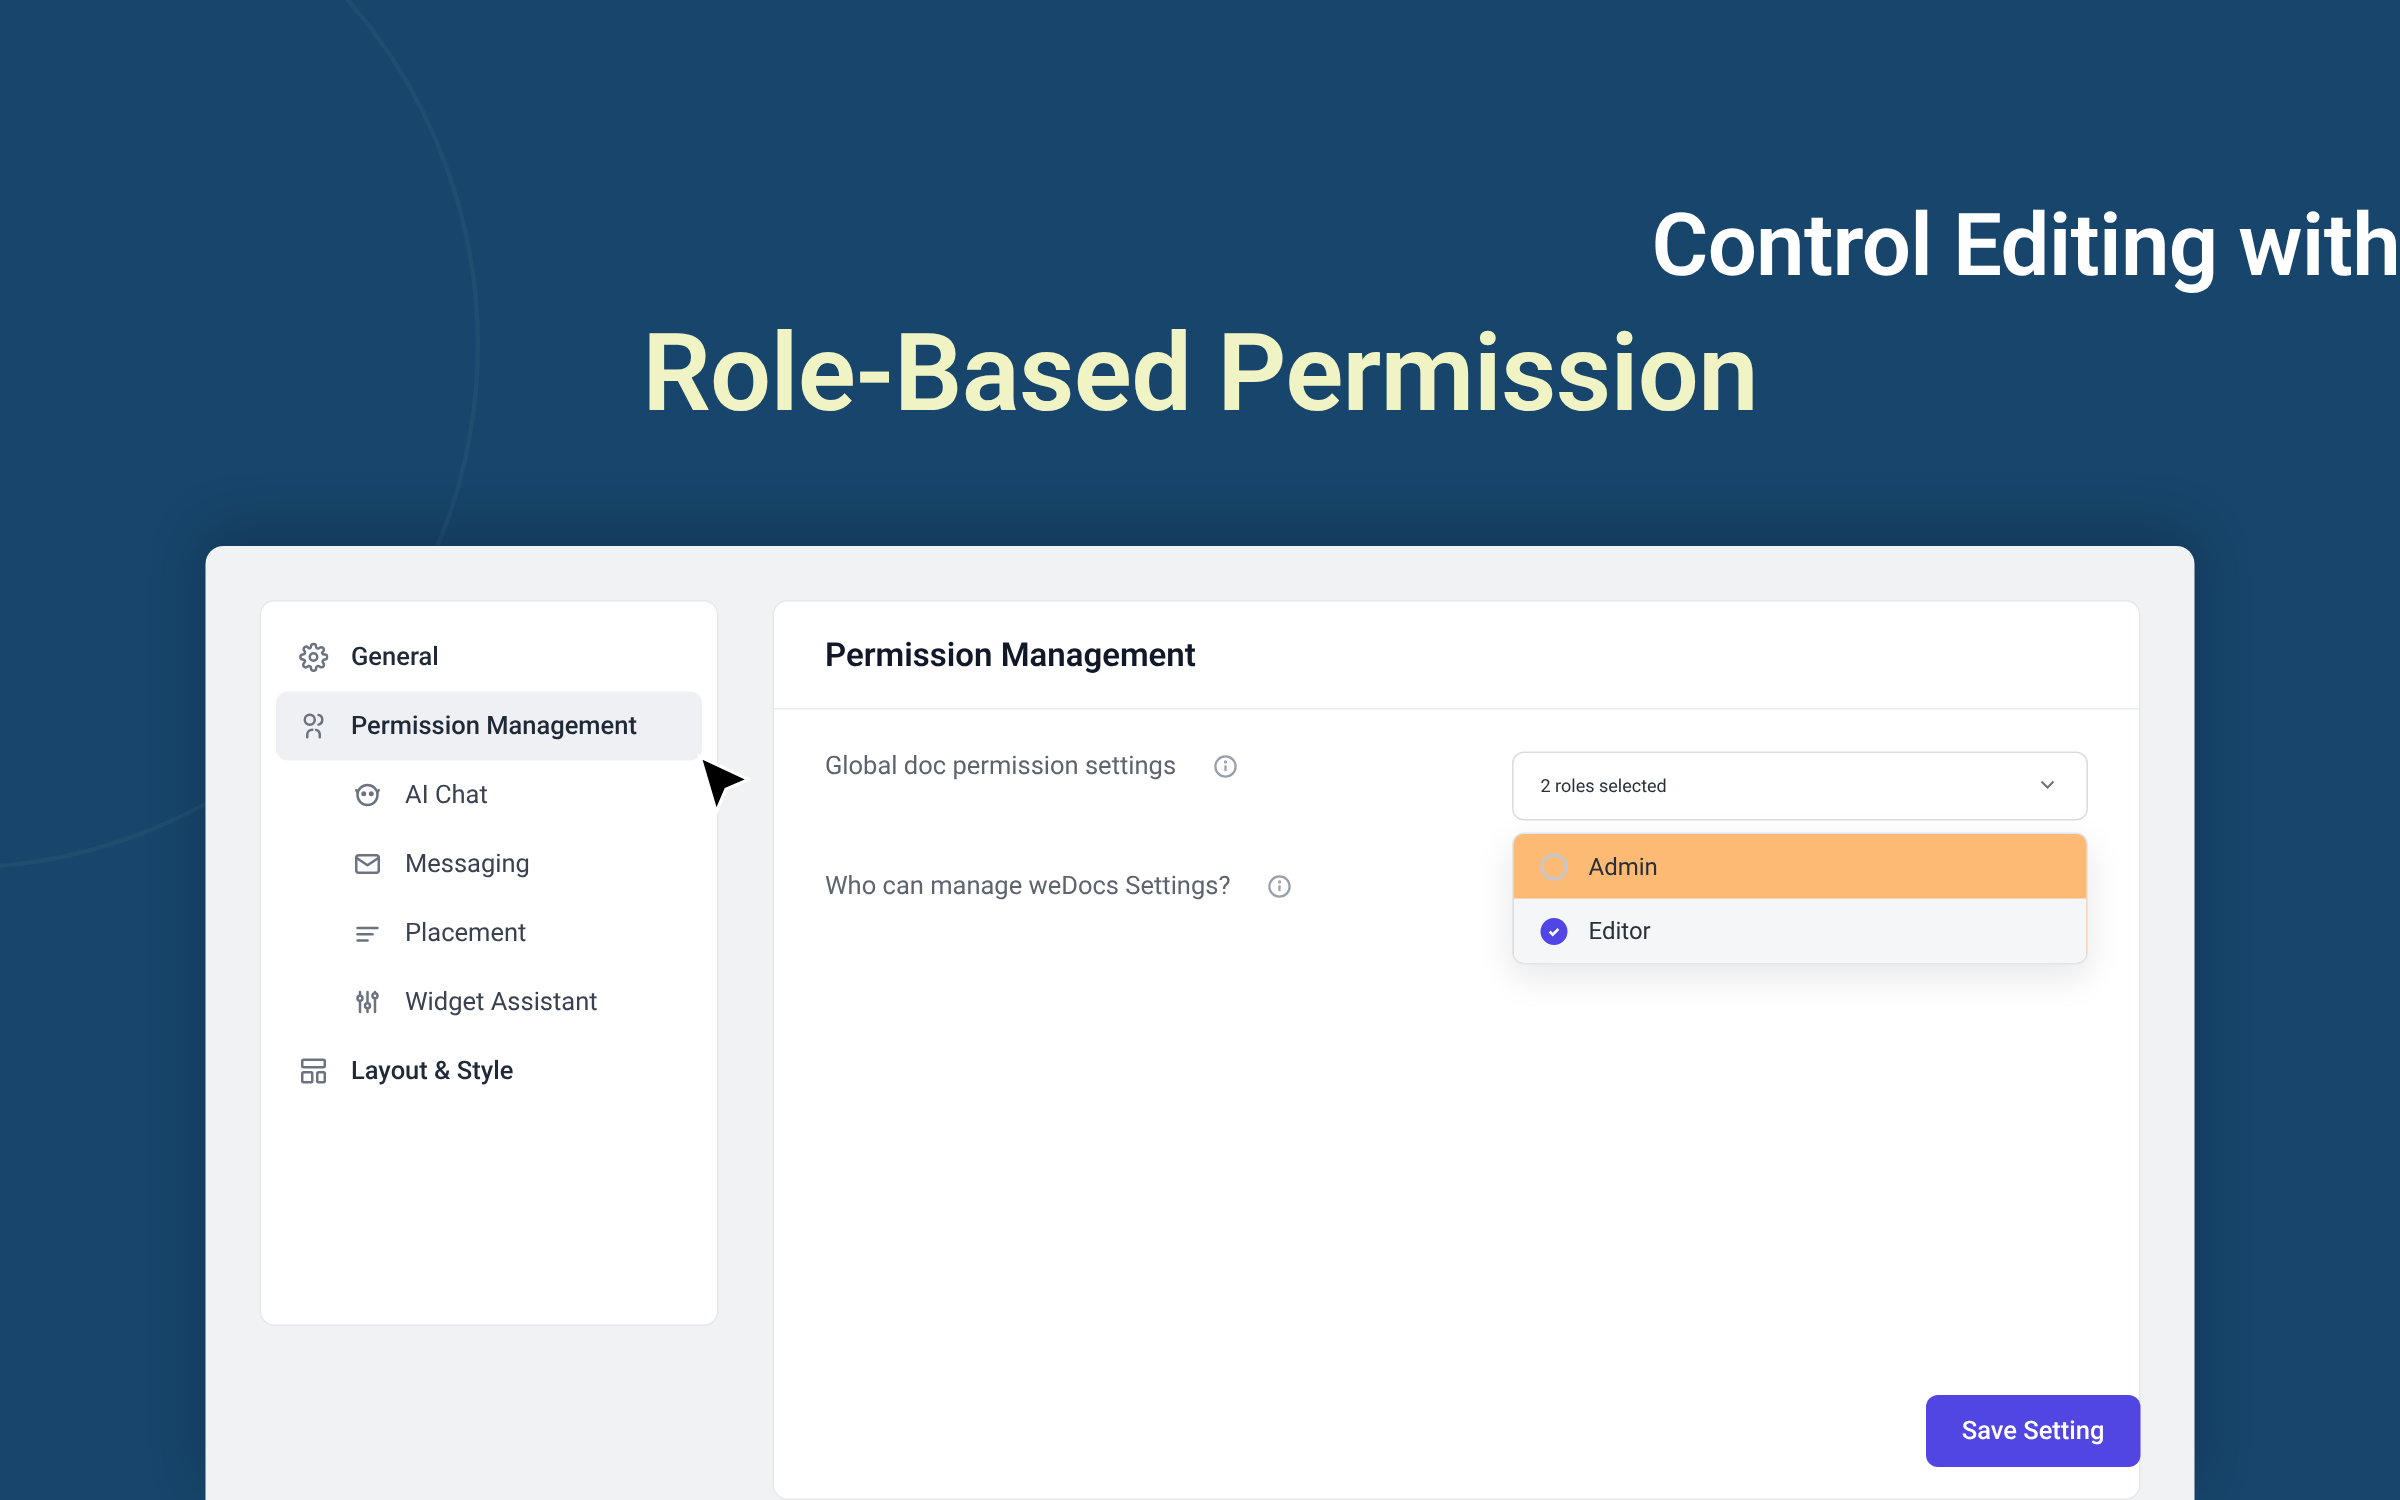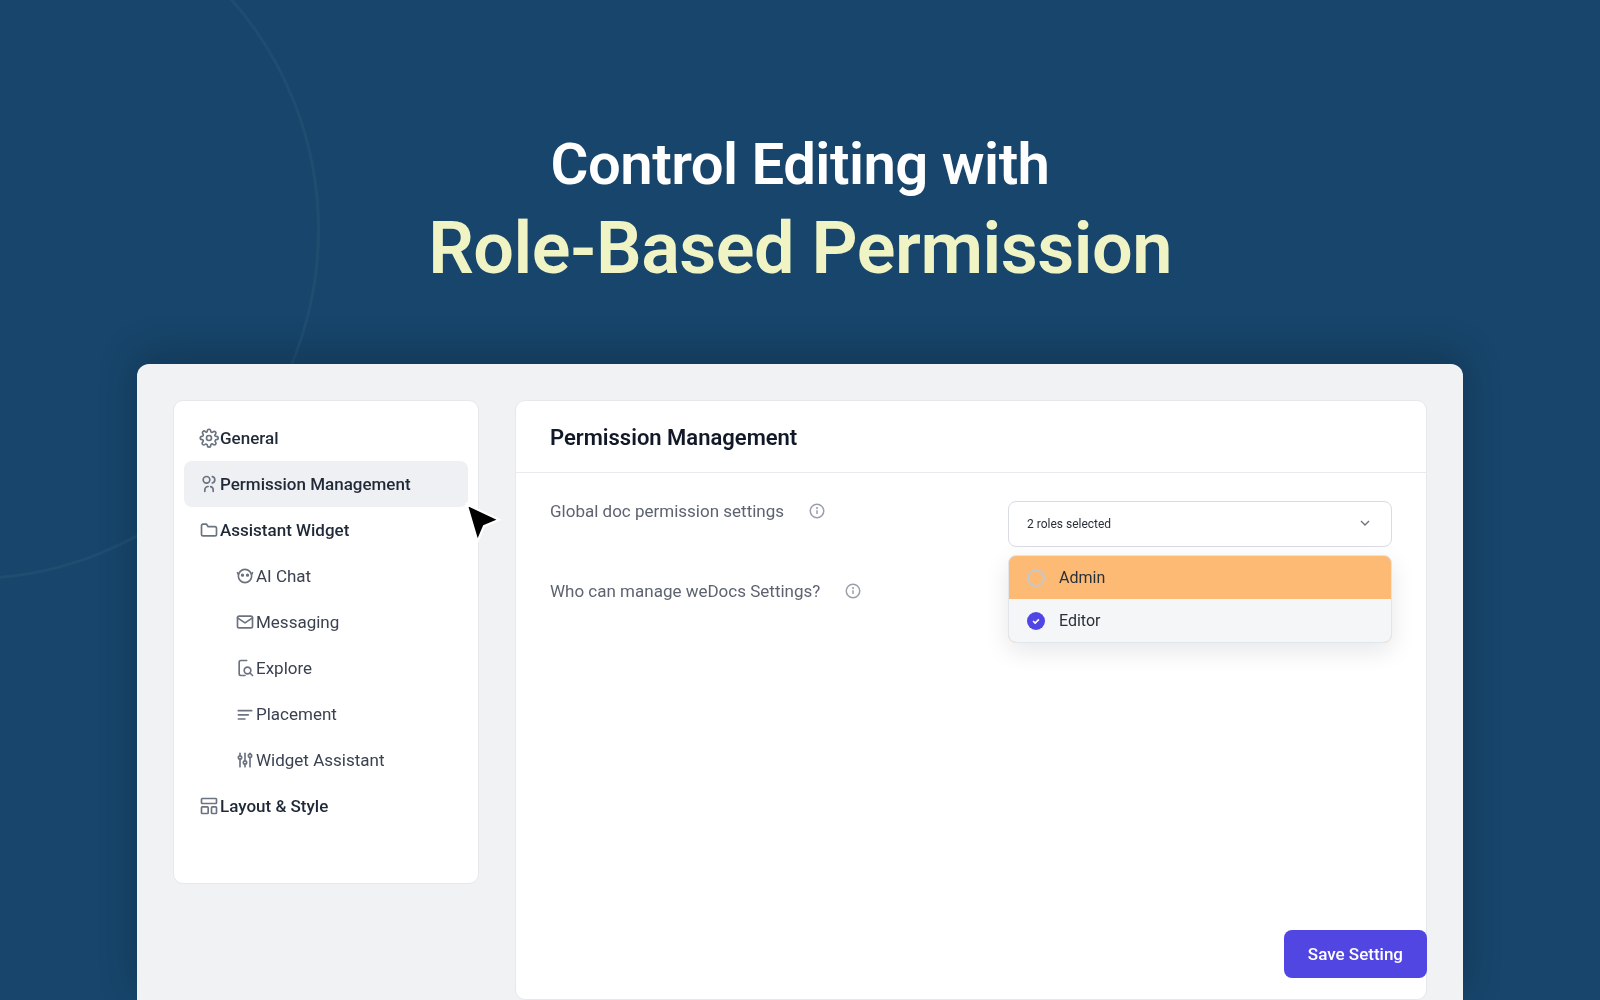--- a/index.html
+++ b/index.html
@@ -26,20 +26,21 @@
     }
     .hero {
       text-align: center;
       padding-top: 130px;
     }
     .hero-line1 {
       font-size: 58px;
       font-weight: 600;
       color: #ffffff;
       letter-spacing: -0.5px;
+      text-align: right;
     }
     .hero-line2 {
       font-size: 72px;
       font-weight: 600;
       color: #f0f4c5;
       letter-spacing: -0.5px;
       margin-top: 8px;
     }
     .app-window {
       position: absolute;
@@ -60,20 +61,21 @@
       background: #ffffff;
       border-radius: 10px;
       border: 1px solid #e6e8ec;
       padding: 14px 10px;
       height: fit-content;
       min-height: 484px;
     }
     .sb-item {
       display: flex;
       align-items: center;
+      gap: 14px;
       padding: 12px 14px;
       border-radius: 8px;
       cursor: pointer;
       color: #1f2937;
       font-size: 17px;
       font-weight: 500;
     }
     .sb-item.active {
       background: #eef0f3;
     }
@@ -247,28 +249,20 @@
         <svg width="20" height="20" viewBox="0 0 24 24" fill="none" stroke="currentColor" stroke-width="2" stroke-linecap="round" stroke-linejoin="round">
             <path d="M17 21v-2a4 4 0 0 0-3-3.87"></path>
             <path d="M7 21v-2a4 4 0 0 1 4-4h0"></path>
             <circle cx="9" cy="7" r="4"></circle>
             <path d="M16 3.13a4 4 0 0 1 0 7.75"></path>
           </svg>
       </span>
       <span>Permission Management</span>
     </div>
 
-    <div class="sb-item">
-      <span class="icon">
-        <svg width="20" height="20" viewBox="0 0 24 24" fill="none" stroke="currentColor" stroke-width="2" stroke-linecap="round" stroke-linejoin="round">
-            <path d="M3 7a2 2 0 0 1 2-2h4l2 3h8a2 2 0 0 1 2 2v7a2 2 0 0 1-2 2H5a2 2 0 0 1-2-2V7z"></path>
-          </svg>
-      </span>
-      <span>Assistant Widget</span>
-    </div>
 
     <div class="sb-sub">
       <div class="sb-item">
         <span class="icon">
           <svg width="20" height="20" viewBox="0 0 24 24" fill="none" stroke="currentColor" stroke-width="2" stroke-linecap="round" stroke-linejoin="round">
               <circle cx="12" cy="12" r="8"></circle>
               <circle cx="9" cy="11" r="1" fill="currentColor"></circle>
               <circle cx="15" cy="11" r="1" fill="currentColor"></circle>
               <path d="M4 10l-1-2M20 10l1-2"></path>
             </svg>
@@ -276,30 +270,20 @@
         <span>AI Chat</span>
       </div>
       <div class="sb-item">
         <span class="icon">
           <svg width="20" height="20" viewBox="0 0 24 24" fill="none" stroke="currentColor" stroke-width="2" stroke-linecap="round" stroke-linejoin="round">
               <rect x="3" y="5" width="18" height="14" rx="2"></rect>
               <polyline points="3,7 12,13 21,7"></polyline>
             </svg>
         </span>
         <span>Messaging</span>
-      </div>
-      <div class="sb-item">
-        <span class="icon">
-          <svg width="20" height="20" viewBox="0 0 24 24" fill="none" stroke="currentColor" stroke-width="2" stroke-linecap="round" stroke-linejoin="round">
-              <path d="M14 3H7a2 2 0 0 0-2 2v14a2 2 0 0 0 2 2h5"></path>
-              <circle cx="15" cy="15" r="4"></circle>
-              <line x1="18" y1="18" x2="21" y2="21"></line>
-            </svg>
-        </span>
-        <span>Explore</span>
       </div>
       <div class="sb-item">
         <span class="icon">
           <svg width="20" height="20" viewBox="0 0 24 24" fill="none" stroke="currentColor" stroke-width="2" stroke-linecap="round">
               <line x1="4" y1="8" x2="20" y2="8"></line>
               <line x1="4" y1="13" x2="16" y2="13"></line>
               <line x1="4" y1="18" x2="12" y2="18"></line>
             </svg>
         </span>
         <span>Placement</span>

